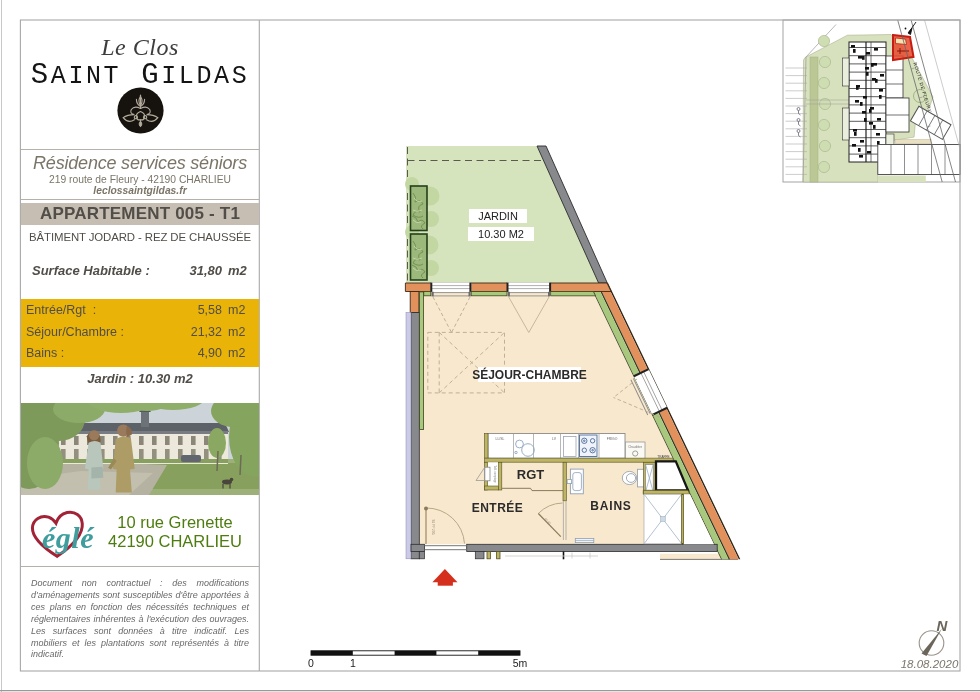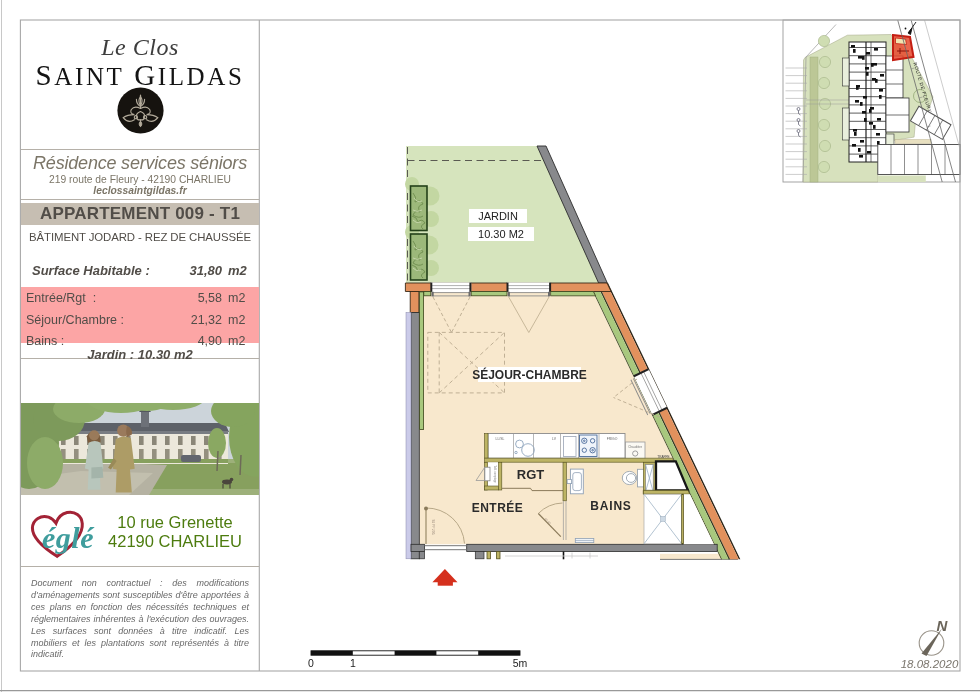--- a/index.html
+++ b/index.html
@@ -474,21 +474,21 @@
       <text x="936.5" y="631" font-size="15" font-style="italic" font-weight="bold" fill="#6b655a">N</text>
     </g>
 
 <text x="929.5" y="667.5" font-size="11.5" font-style="italic" fill="#7a756c" text-anchor="middle">18.08.2020</text>
 </svg>
 
 <div class="abs ctr" style="left:21px;top:20px;width:238px;height:129px;">
   
   <div style="font-family:'Liberation Serif',serif;font-style:italic;font-size:24px;color:#3d3d3d;margin-top:14px;letter-spacing:0.5px;">Le Clos</div>
   
-  <div style="font-family:Liberation Serif, serif;font-size:29px;color:#141414;letter-spacing:2.6px;margin-top:-2px;">S<span style="font-size:25px;">AINT</span> G<span style="font-size:25px;">ILDAS</span></div>
+  <div style="font-family:Liberation Mono, monospace;font-size:29px;color:#141414;letter-spacing:2.6px;margin-top:-2px;">S<span style="font-size:25px;">AINT</span> G<span style="font-size:25px;">ILDAS</span></div>
   
   <svg style="margin-top:-5px;" width="47" height="47" viewBox="0 0 46 46">
       <circle cx="23" cy="23" r="22.6" fill="#16130f"></circle>
       <g stroke="#b3ab9b" fill="none" stroke-width="1.1" stroke-linecap="round">
         <line x1="23" y1="8" x2="23" y2="20"></line>
         <path d="M23,9 q-3,5 0,9 q3,-4 0,-9"></path>
         <path d="M19,12 q0,5 4,7 M27,12 q0,5 -4,7"></path>
         <path d="M23,21 q-6,-3 -9,1 q-2,4 3,5 q-7,0 -11,3 q5,6 11,2"></path>
         <path d="M23,21 q6,-3 9,1 q2,4 -3,5 q7,0 11,3 q-5,6 -11,2"></path>
         <path d="M23,24 q-5,2 -4,6 q1,3 4,2 q3,1 4,-2 q1,-4 -4,-6"></path>
@@ -504,31 +504,31 @@
 
   <div style="font-size:18px;color:#7b7567;margin-top:3px;letter-spacing:-0.2px;font-style:italic;">Résidence services séniors</div>
 
   <div style="font-size:10.3px;color:#7b7567;margin-top:0px;">219 route de Fleury - 42190 CHARLIEU</div>
 
   <div style="font-size:10.3px;font-style:italic;color:#7b7567;font-weight:bold;">leclossaintgildas.fr</div>
 </div>
 
 <div class="abs" style="left:21px;top:199px;width:238px;height:158px;border-top:1px solid #b5b0a8;border-bottom:1px solid #b5b0a8;font-size:12.5px;color:#514d48;">
 
-  <div class="ctr" style="margin-top:2.5px;height:22.5px;line-height:22.5px;background:#c6beb2;font-weight:bold;font-size:17px;letter-spacing:0.2px;">APPARTEMENT 009 - T1</div>
+  <div class="ctr" style="margin-top:2.5px;height:22.5px;line-height:22.5px;background:#c6beb2;font-weight:bold;font-size:17px;letter-spacing:0.2px;">APPARTEMENT 005 - T1</div>
 
   <div class="ctr" style="margin-top:6px;font-weight:normal;font-size:11.4px;letter-spacing:-0.1px;white-space:nowrap;">BÂTIMENT JODARD - REZ DE CHAUSSÉE</div>
 
   <div style="margin-top:20px;height:16px;font-style:italic;font-weight:bold;font-size:13px;position:relative;">
     <span style="position:absolute;left:11px;">Surface Habitable :</span>
     <span style="position:absolute;right:37px;">31,80</span>
       <span style="position:absolute;left:207px;">m2</span>
   </div>
 
-  <div style="margin-top:8px;background:#fca5a5;height:56px;position:relative;">
+  <div style="margin-top:20px;background:#eab308;height:68px;position:relative;">
     <span style="position:absolute;left:5px;top:4px;">Entrée/Rgt&nbsp; :</span>
     <span style="position:absolute;right:37px;top:4px;">5,58</span>
       <span style="position:absolute;left:207px;top:4px;">m2</span>
     <span style="position:absolute;left:5px;top:25.5px;">Séjour/Chambre :</span>
     <span style="position:absolute;right:37px;top:25.5px;">21,32</span>
       <span style="position:absolute;left:207px;top:25.5px;">m2</span>
     <span style="position:absolute;left:5px;top:47px;">Bains :</span>
     <span style="position:absolute;right:37px;top:47px;">4,90</span>
       <span style="position:absolute;left:207px;top:47px;">m2</span>
   </div>

